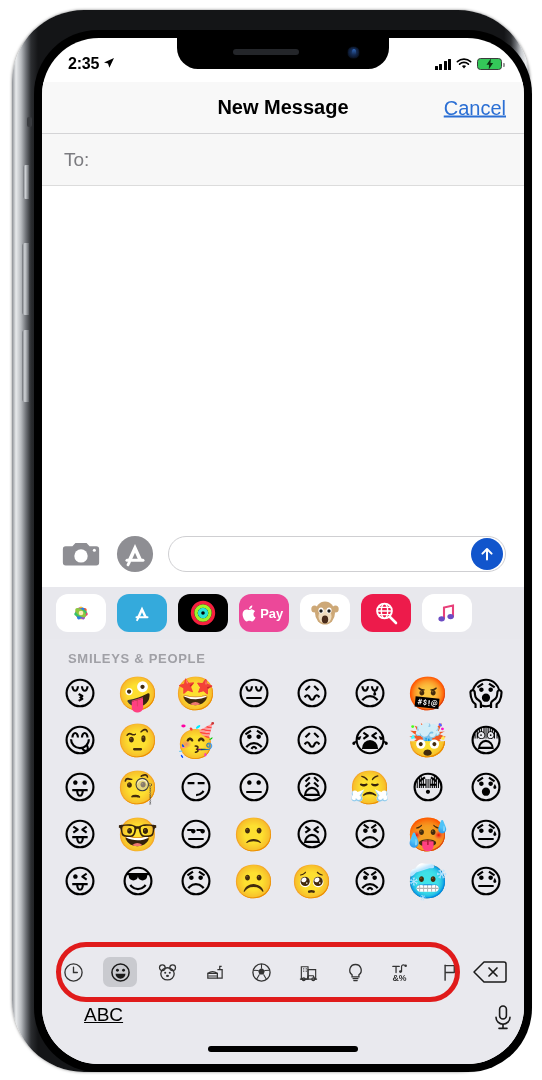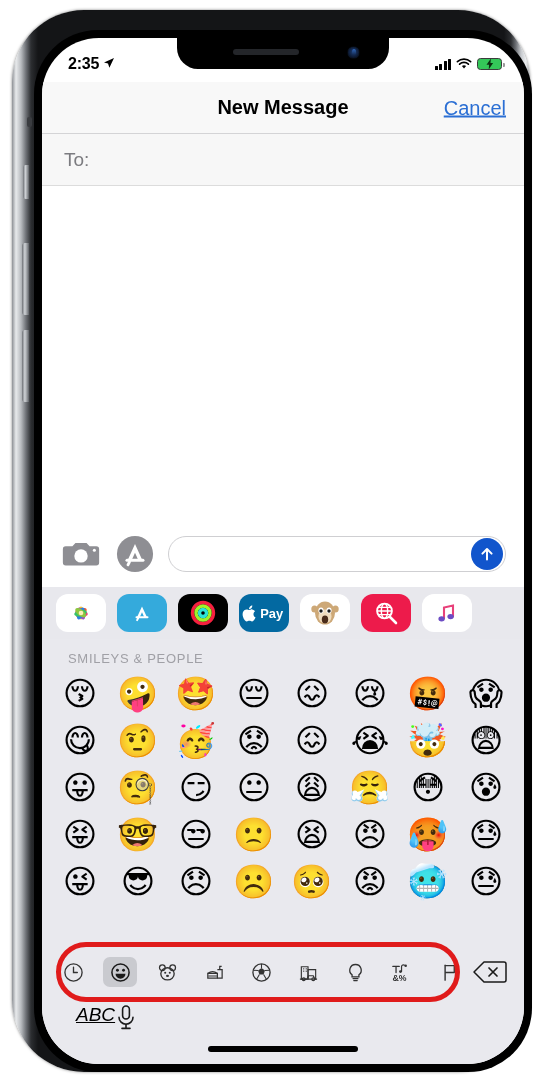--- a/index.html
+++ b/index.html
@@ -161,21 +161,21 @@
     cursor: pointer; overflow: hidden; position: relative;
   }
 
   
   #emoji-keyboard {
     position: absolute; top: 601px; left: 0; width: 100%; bottom: 0;
     background: #e9e9ee;
   }
   #section-header {
     padding: 12px 0 4px 26px;
-    font-size: 13px; letter-spacing: 0.7px; color: #a0a0a6; font-weight: 400;
+    font-size: 13px; letter-spacing: 0.7px; color: #a0a0a6; font-weight: 700;
   }
   #emoji-grid { padding: 0 14px; }
   .emoji-row {
     display: flex; justify-content: space-between;
     height: 47px; align-items: center;
   }
   .emoji-cell {
     width: 48px; text-align: center;
     font-size: 33px; line-height: 1; cursor: pointer;
     font-family: "DejaVu Sans", sans-serif;
@@ -203,24 +203,23 @@
   
   #red-annotation {
     position: absolute; left: 14px; bottom: 62px;
     width: 404px; height: 60px;
     border: 5px solid #e01b1b; border-radius: 30px;
     pointer-events: none; z-index: 20;
   }
 
   
   #bottom-bar {
-    position: absolute; left: 8px; bottom: 0; width: 100%; height: 70px;
-    display: flex; align-items: flex-start; justify-content: flex-start;
+    position: absolute; left: 16px; bottom: 0; width: 100%; height: 70px;
+    display: flex; align-items: flex-start; justify-content: space-between;
     padding: 10px 26px 0 26px;
-    font-style: italic;
   }
   #abc-key { font-size: 19px; color: #000; text-decoration: underline; cursor: pointer; }
   #mic-key { width: 22px; height: 28px; cursor: pointer; }
   #home-indicator {
     position: absolute; left: 50%; transform: translateX(-50%);
     bottom: 12px; width: 150px; height: 6px; border-radius: 3px; background: #000;
   }
 </style>
 </head>
 <body>
@@ -323,21 +322,21 @@
           <path d="M14 28 l-1.5 3" stroke="#fff" stroke-width="3" stroke-linecap="round"></path>
         </svg>
       </div>
       <div class="app-icon" style="background:#000">
         <svg width="26" height="26" viewBox="0 0 26 26">
           <circle cx="13" cy="13" r="10.5" fill="none" stroke="#f5203f" stroke-width="3.4"></circle>
           <circle cx="13" cy="13" r="7" fill="none" stroke="#a0f32a" stroke-width="3.4"></circle>
           <circle cx="13" cy="13" r="3.5" fill="none" stroke="#2be5d8" stroke-width="3.4"></circle>
         </svg>
       </div>
-      <div class="app-icon" style="background:#0369a1">
+      <div class="app-icon" style="background:#ec4899">
         <svg width="44" height="20" viewBox="0 0 58 22">
           <path d="M12.5 4.4 c-.8.9-2 1.6-3.2 1.5 -.2-1.2.4-2.5 1.1-3.3 .8-.9 2.1-1.6 3.2-1.6 .1 1.3-.4 2.5-1.1 3.4 z M13.6 6.2 c-1.8-.1-3.3 1-4.1 1 -.9 0-2.1-1-3.5-.9 -1.8 0-3.4 1-4.3 2.6 -1.9 3.2-.5 8 1.3 10.6 .9 1.3 1.9 2.7 3.3 2.6 1.3 0 1.8-.8 3.4-.8 1.6 0 2.1.8 3.5.8 1.4 0 2.3-1.3 3.2-2.6 1-1.4 1.4-2.8 1.4-2.9 -.1 0-2.7-1.1-2.7-4.1 0-2.5 2-3.7 2.1-3.8 -1.2-1.7-3-1.9-3.6-2 z" fill="#fff"></path>
           <text x="24" y="18" font-family="Liberation Sans, sans-serif" font-size="17" font-weight="bold" fill="#fff">Pay</text>
         </svg>
       </div>
       <div class="app-icon" style="background:#fff">
         <svg width="30" height="28" viewBox="0 0 30 28">
           <ellipse cx="15" cy="14" rx="10" ry="11.5" fill="#cda877"></ellipse>
           <ellipse cx="15" cy="17.5" rx="6.5" ry="7" fill="#f0dcbe"></ellipse>
           <ellipse cx="11" cy="11.5" rx="2.6" ry="3" fill="#fff"></ellipse>

